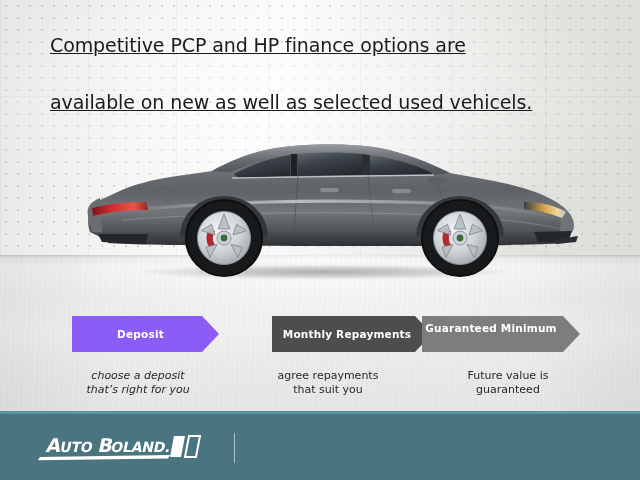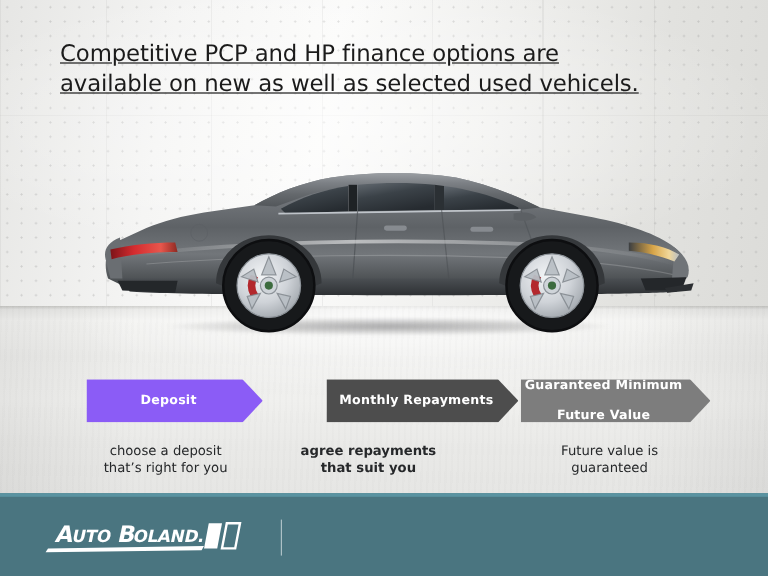--- a/index.html
+++ b/index.html
@@ -72,21 +72,21 @@
     left: 50px;
     top: 33px;
     width: 545px;
     font-family: "DejaVu Sans", sans-serif;
     font-size: 19px;
     line-height: 25px;
     color: #1b1b1b;
     letter-spacing: -0.1px;
     text-decoration: underline;
   }
-  .headline .l2 { display: block; }
+  .headline .l2 { display: block; margin-top: 32px; }
 
   
   .car {
     position: absolute;
     left: 62px;
     top: 128px;
     width: 520px;
     height: 152px;
   }
   .car svg { display: block; }
@@ -121,39 +121,39 @@
     font-size: 10.5px;
     line-height: 12.5px;
     letter-spacing: .2px;
     text-align: center;
     clip-path: polygon(0 0, calc(100% - 17px) 0, 100% 50%, calc(100% - 17px) 100%, 0 100%);
   }
   .arrow span { display: block; padding-right: 10px; }
 
   .arrow-1 { left: 72px;  width: 147px; background: #8b5cf6; }
   .arrow-2 { left: 240px; width: 160px; background: #4d4d4d; margin-left: 32px; }
-  .arrow-3 { left: 422px; width: 158px; background: #7d7d7d; margin-left: 12px; }
+  .arrow-3 { left: 422px; width: 158px; background: #7d7d7d; }
 
   
   .captions {
     position: absolute;
     left: 0; top: 369px;
     width: 640px; height: 36px;
   }
   .caption {
     position: absolute;
     top: 0;
     font-family: "DejaVu Sans", sans-serif;
     font-size: 11px;
     line-height: 14px;
     color: #26282a;
     text-align: center;
   }
-  .cap-1 { left: 52px;  width: 172px; }
-  .cap-2 { left: 215px; width: 184px; font-weight: bold; }
+  .cap-1 { left: 52px;  width: 172px; font-style: italic; }
+  .cap-2 { left: 236px; width: 184px; }
   .cap-3 { left: 424px; width: 168px; }
 
   
   .footer {
     position: absolute;
     left: 0; top: 411px;
     width: 640px; height: 69px;
     background: #4a7580;
     border-top: 3px solid #5a93a1;
   }
@@ -355,21 +355,21 @@
   </div>
 
   <div class="steps">
     <div class="arrow arrow-1">
       <span>Deposit</span>
     </div>
     <div class="arrow arrow-2">
       <span>Monthly Repayments</span>
     </div>
     <div class="arrow arrow-3">
-      <span><span>Guaranteed Minimum</span><br><span>Future Value</span></span>
+      <span><span>Guaranteed Minimum</span><br></span>
     </div>
   </div>
 
   <div class="captions">
     <div class="caption cap-1">
       <span>choose a deposit</span><br>
       <span>that’s right for you</span>
     </div>
     <div class="caption cap-2">
       <span>agree repayments</span><br>

